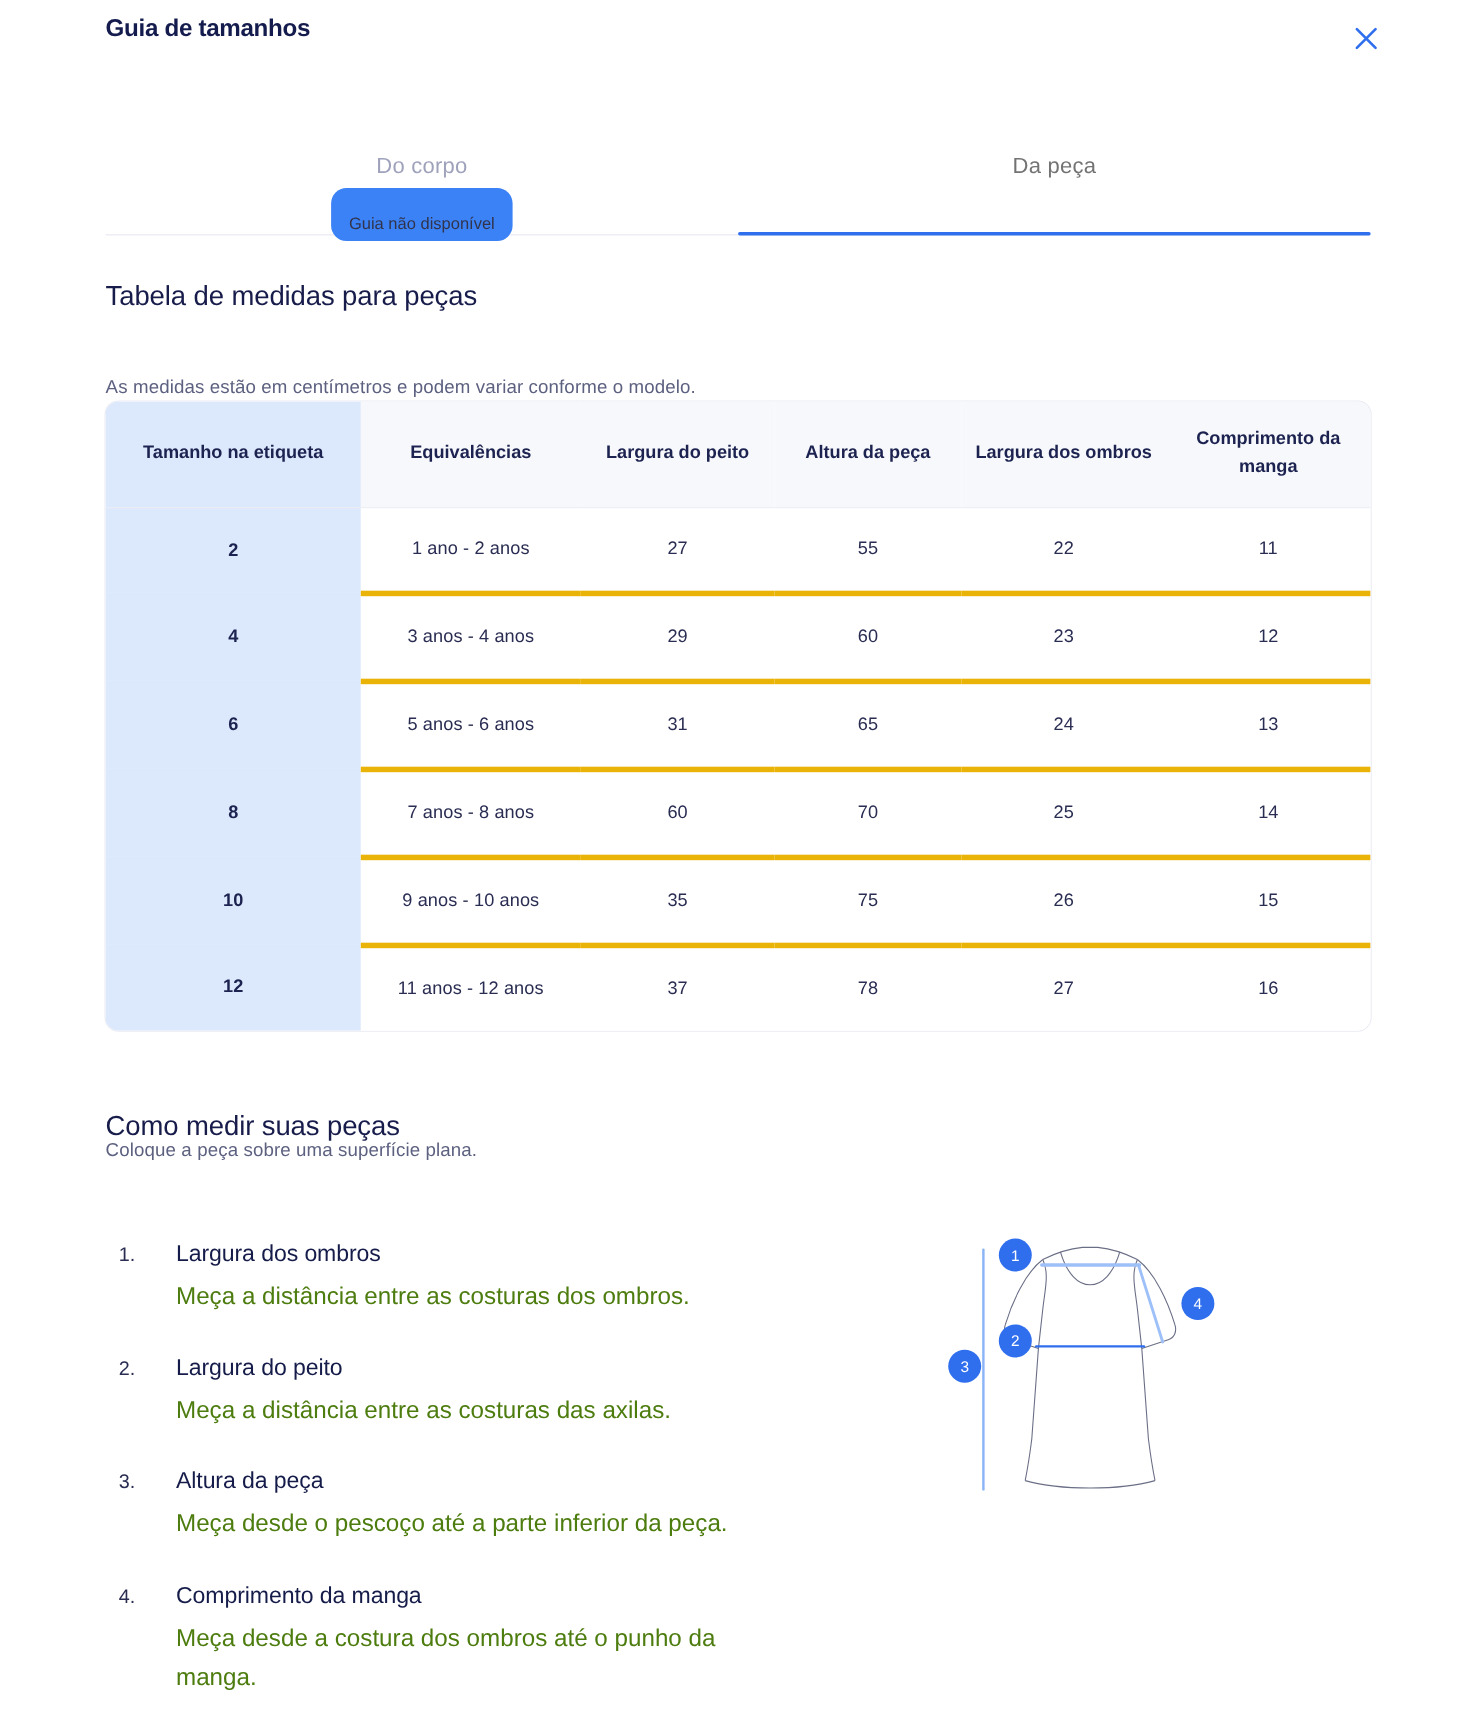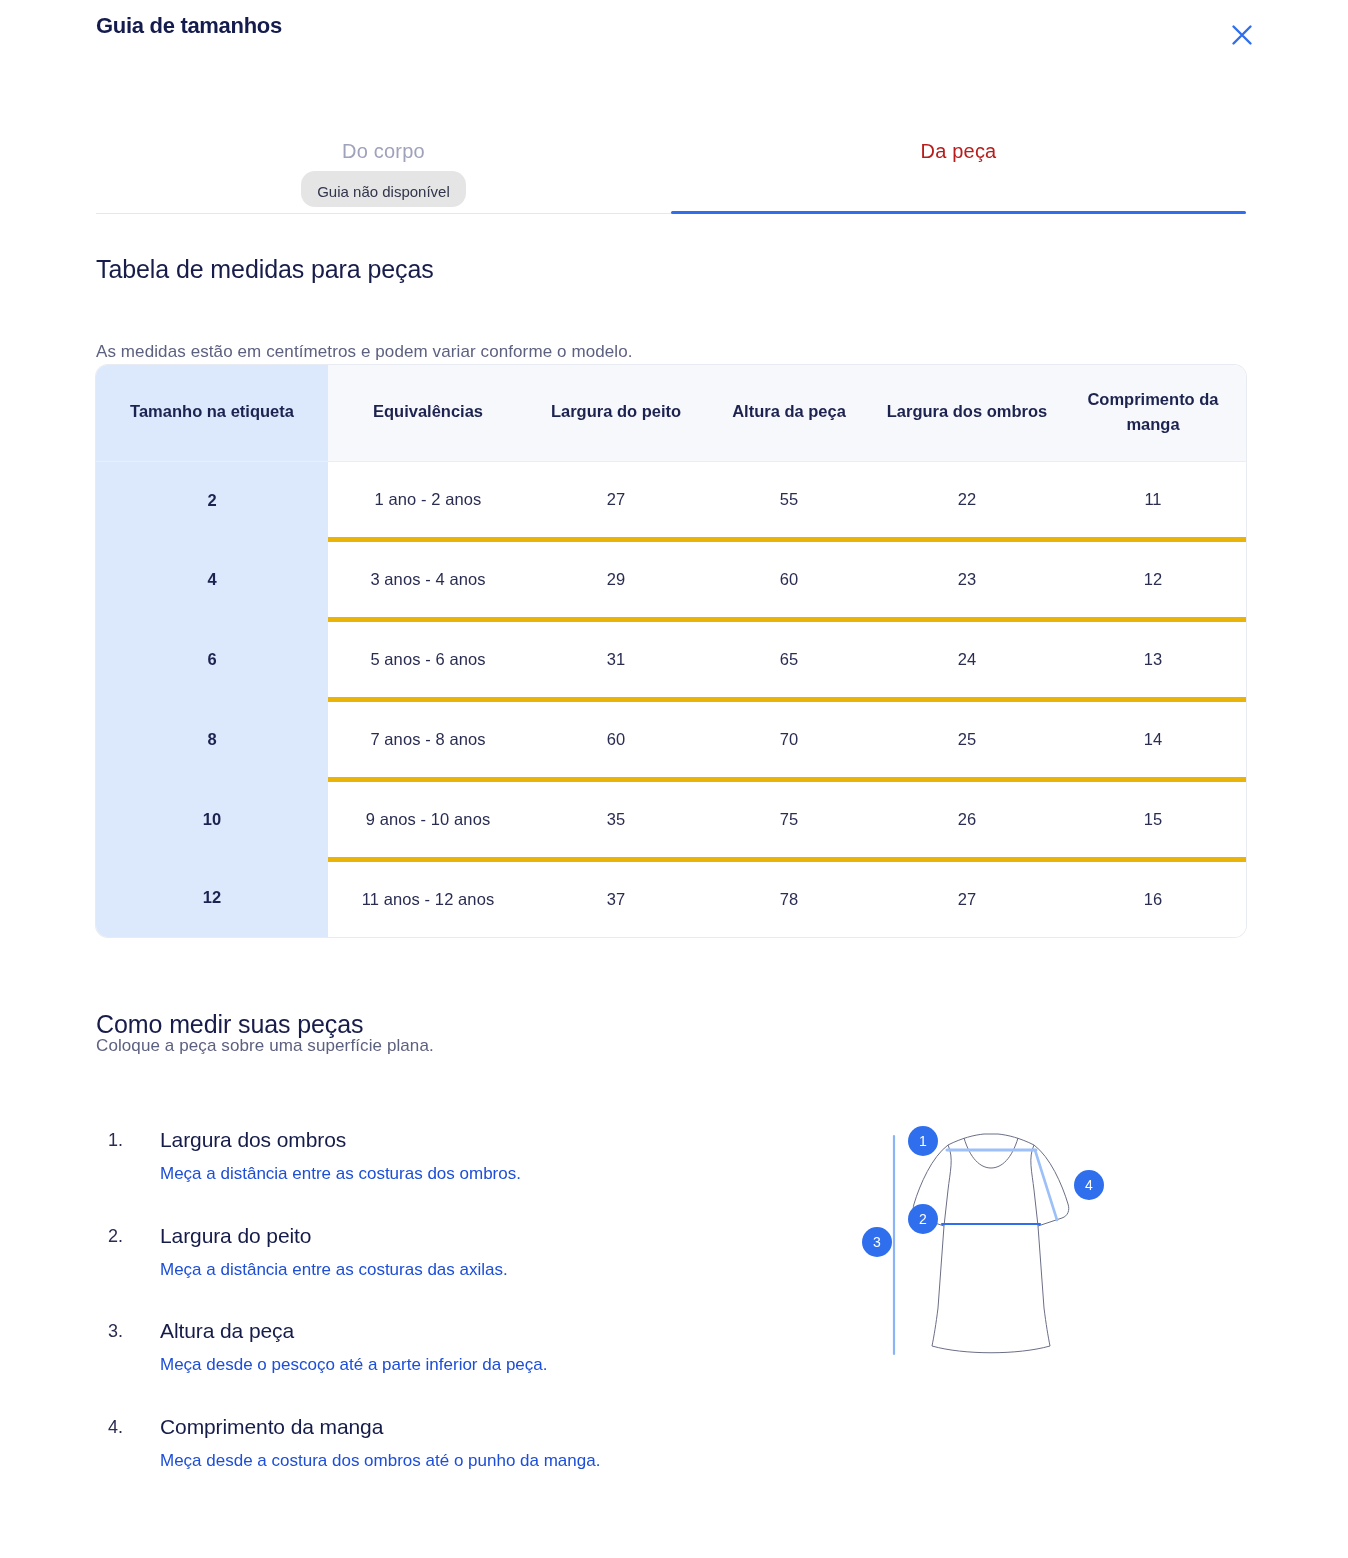--- a/index.html
+++ b/index.html
@@ -65,27 +65,27 @@
   }
   .tab.left  { left: 0; }
   .tab.right { left: 50%; }
   .tab-label {
     display: block;
     padding-top: 12px;
     font-size: 20px;
     letter-spacing: 0.2px;
   }
   .tab.left .tab-label  { color: #9fa2bb; }
-  .tab.right .tab-label { color: #b91c1c; text-align: center; }
+  .tab.right .tab-label { color: #737373; text-align: center; }
   .tab-badge {
     display: inline-block;
     margin-top: 8px;
-    padding: 12px 16px 7px;
+    padding: 24px 16px 7px;
     border-radius: 14px;
-    background: #e5e5e5;
+    background: #3b82f6;
     color: #31344b;
     font-size: 15px;
     white-space: nowrap;
   }
   .tab-active-bar {
     position: absolute;
     left: 50%; width: 50%;
     bottom: 0; height: 3px;
     background: #2f6fed;
     border-radius: 2px;
@@ -184,22 +184,22 @@
     font-size: 18px;
     color: #2a2d52;
   }
   .step-head {
     font-size: 21px;
     color: #161c4a;
     letter-spacing: -0.1px;
     margin-bottom: 8px;
   }
   .step-desc {
-    font-size: 17px;
-    color: #1d4ed8;
+    font-size: 22px;
+    color: #4d7c0f;
     line-height: 1.62;
     max-width: 520px;
   }
 
   
   .diagram {
     position: absolute;
     left: 852px; top: 1112px;
     width: 280px; height: 270px;
   }

